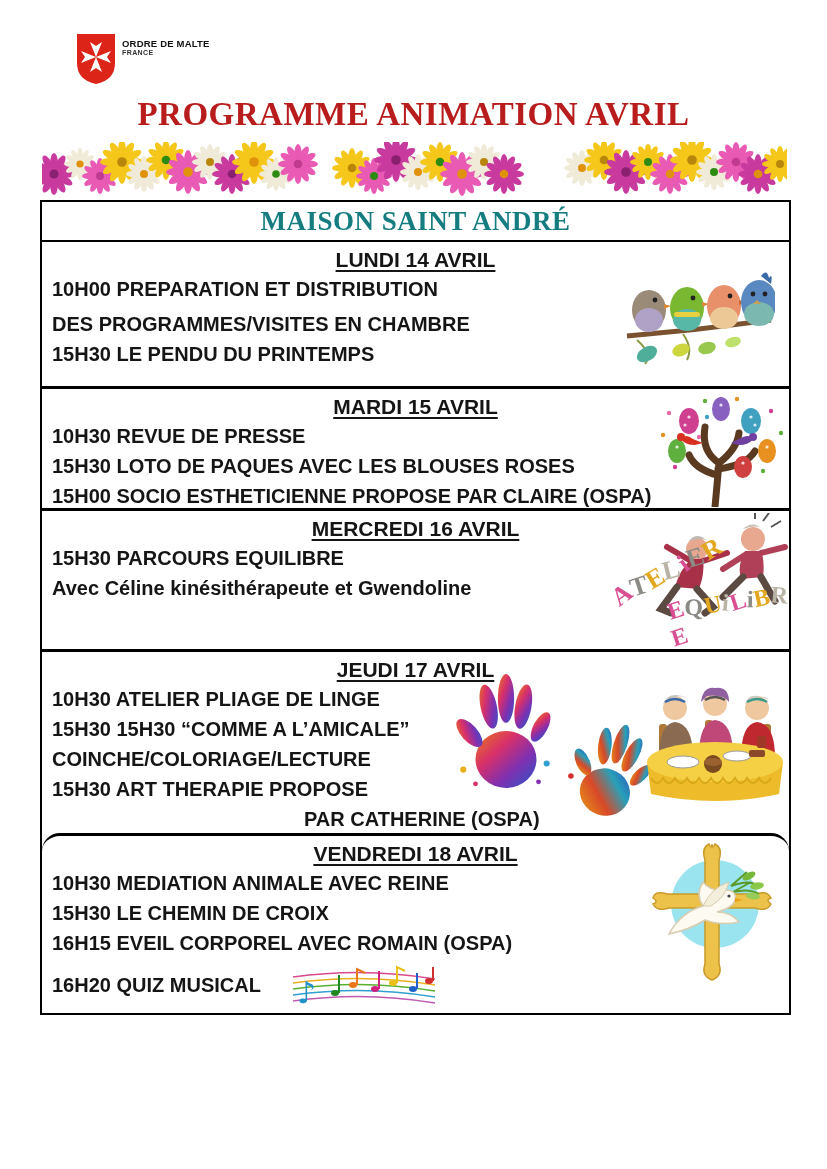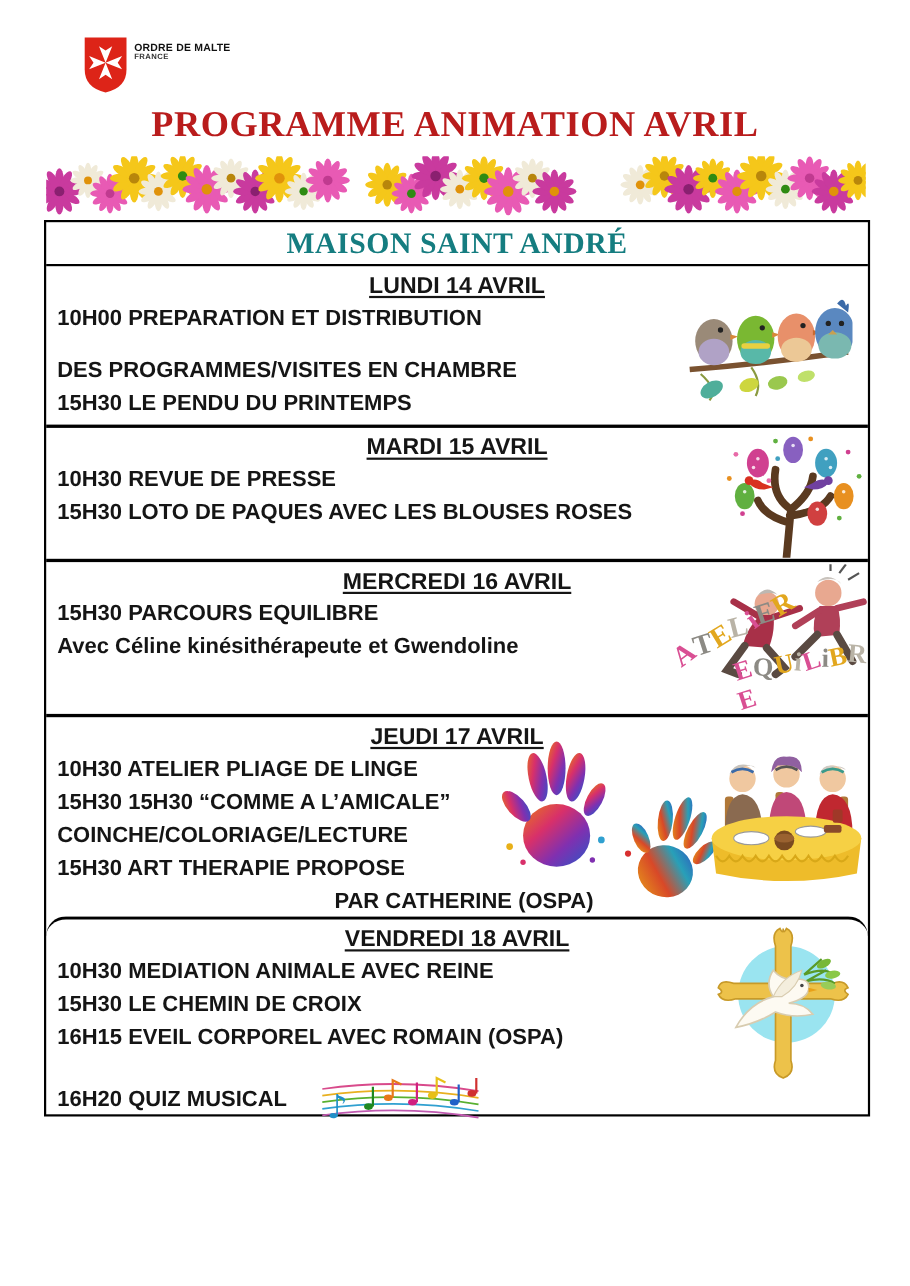--- a/index.html
+++ b/index.html
@@ -23,21 +23,21 @@
   
   .ptable{position:absolute;left:40px;top:200px;width:747px;border:2px solid #000;background:#fff;}
   .thead{height:38px;border-bottom:2px solid #000;display:flex;align-items:center;justify-content:center;
       font-family:"Liberation Serif", serif;font-weight:bold;font-size:27px;color:#157d80;letter-spacing:.5px;text-align:center;}
   .row{position:relative;padding:3px 10px 0 10px;box-sizing:border-box;}
   .row + .row{border-top:3px solid #000;}
   .r1{height:144px;} .r2{height:122px;} .r3{height:141px;} .r4{height:184px;} .r5{height:180px;border-radius:18px;}
   .day-title{text-align:center;font-size:21px;font-weight:bold;line-height:29px;}
   .day-title span{text-decoration:underline;text-underline-offset:3px;margin-top:32px;}
   .line{font-size:20px;font-weight:bold;line-height:30px;white-space:nowrap;}
-  .gap-top{margin-top:18px;}
+  .gap-top{margin-top:5px;}
   .indent{margin-left:252px;}
   .art{position:absolute;}
 
   
   .eq-art{position:absolute;right:-6px;top:2px;width:190px;height:118px;}
   .eq-word{position:absolute;font-family:"Liberation Serif", serif;font-weight:bold;font-size:26px;letter-spacing:1px;}
   .eq-word span{display:inline-block;}
   .eq-word span:nth-child(4n+1){color:#d94f93;transform:rotate(-10deg);}
   .eq-word span:nth-child(4n+2){color:#8c8a84;transform:rotate(9deg);}
   .eq-word span:nth-child(4n+3){color:#e2a71e;transform:rotate(-4deg);}
@@ -193,20 +193,21 @@
         <circle cx="130" cy="44" r="2.4" fill="#222"></circle>
           <circle cx="142" cy="44" r="2.4" fill="#222"></circle>
         <path d="M134 50 L138 54 L130 54 Z" fill="#c8a050"></path>
       </svg>
     </div>
 
     <div class="row r2">
       <div class="day-title"><span>MARDI 15 AVRIL</span></div>
       <div class="line">10H30 REVUE DE PRESSE</div>
       <div class="line">15H30 LOTO DE PAQUES AVEC LES BLOUSES ROSES</div>
+      <div class="line">15H00 SOCIO ESTHETICIENNE PROPOSE PAR CLAIRE (OSPA)</div>
       <svg class="art" style="right:2px;top:4px;" width="132" height="114" viewBox="0 0 132 114">
         <path d="M60 114 L64 70 Q46 58 50 34 M64 70 Q82 56 84 40 M62 82 Q40 76 34 62 M63 76 Q92 72 100 58" stroke="#5a3a20" stroke-width="7" fill="none" stroke-linecap="round"></path>
         <g>
           <ellipse cx="34" cy="28" rx="10" ry="13" fill="#d04090"></ellipse>
           <ellipse cx="66" cy="16" rx="9" ry="12" fill="#8860c0"></ellipse>
           <ellipse cx="96" cy="28" rx="10" ry="13" fill="#40a0c0"></ellipse>
           <ellipse cx="112" cy="58" rx="9" ry="12" fill="#e89020"></ellipse>
           <ellipse cx="22" cy="58" rx="9" ry="12" fill="#60b040"></ellipse>
           <ellipse cx="88" cy="74" rx="9" ry="11" fill="#d04040"></ellipse>
           <g fill="#ffffff" opacity=".8">

